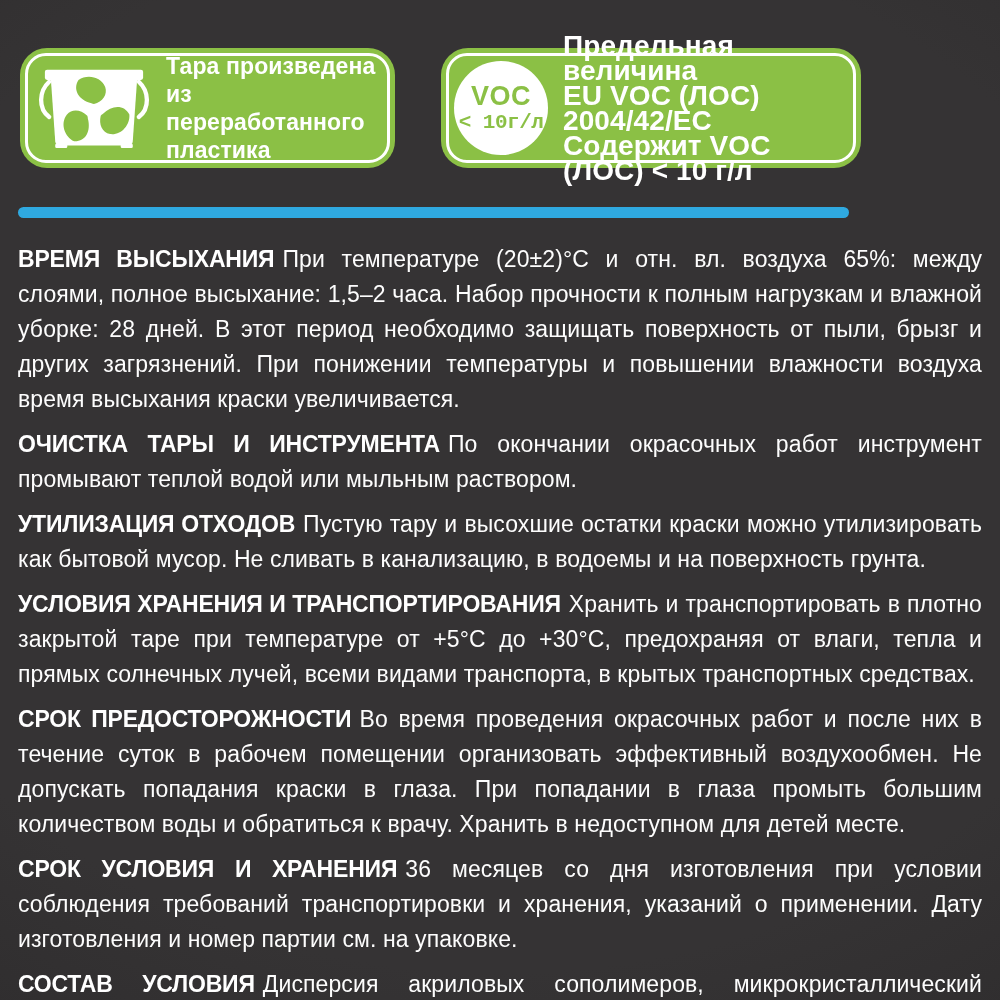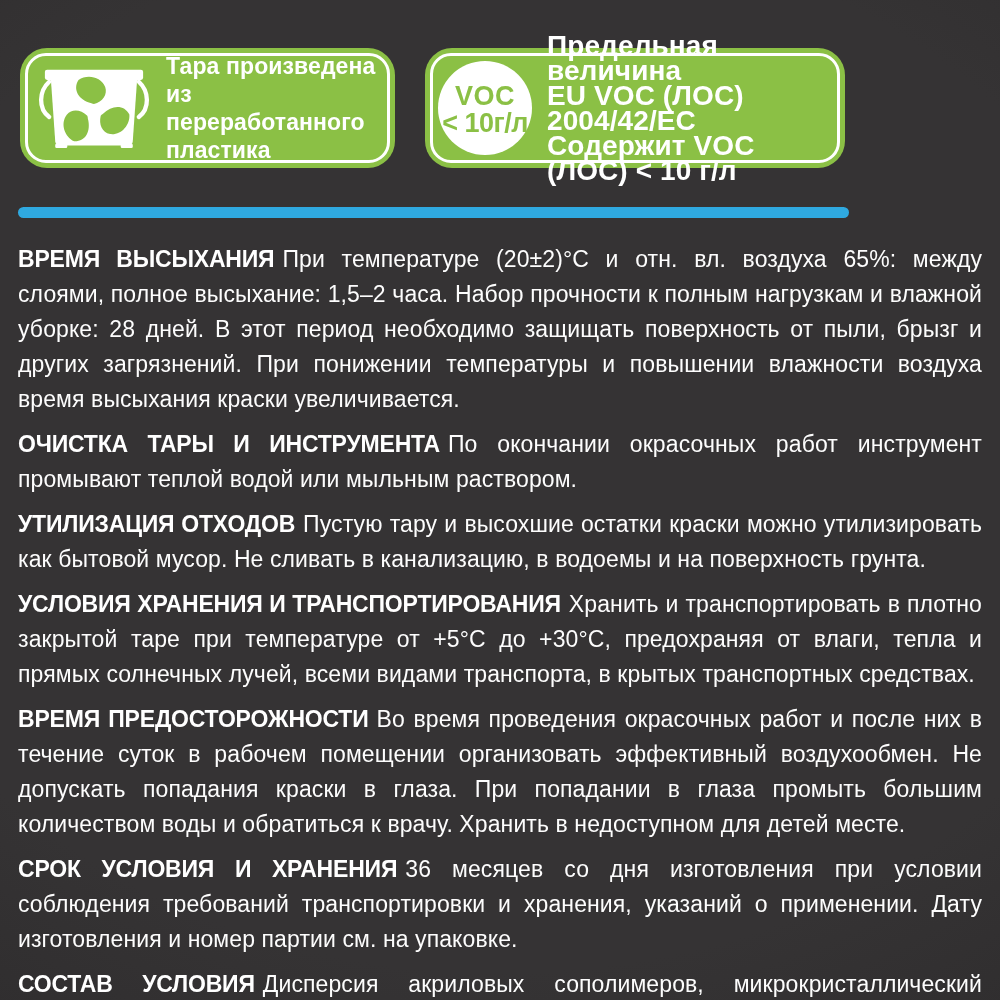--- a/index.html
+++ b/index.html
@@ -11,21 +11,21 @@
     margin: 0 auto;
     overflow: hidden;
     background: radial-gradient(120% 95% at 50% 45%, #353334 55%, #282627 100%);
     font-family: "Liberation Sans", "DejaVu Sans", sans-serif;
     color: #ffffff;
   }
 
   
   .badges {
     display: flex;
-    gap: 30px;
+    gap: 46px;
     margin: 48px 20px 0 20px;
   }
   .badge {
     position: relative;
     height: 120px;
     background: #8bc045;
     border-radius: 27px;
     display: flex;
     align-items: center;
   }
@@ -53,21 +53,21 @@
   .voc-circle {
     flex: 0 0 auto;
     width: 94px; height: 94px;
     background: #ffffff;
     border-radius: 50%;
     display: flex; flex-direction: column;
     align-items: center; justify-content: center;
     color: #8bc045;
   }
   .voc-title { font-weight: bold; font-size: 27px; line-height: 30px; letter-spacing: 0.5px; }
-  .voc-sub   { font-weight: bold; font-size: 27px; line-height: 24px; letter-spacing: -0.5px; }
+  .voc-sub   { font-weight: bold; font-size: 21px; line-height: 24px; letter-spacing: -0.5px; font-family: Liberation Mono, monospace; }
 
   
   .divider {
     width: 831px;
     height: 11px;
     border-radius: 6px;
     background: #2fa9e0;
     margin: 39px 0 0 18px;
   }
 
@@ -158,21 +158,21 @@
 
     <p class="section">
       <span class="h">УТИЛИЗАЦИЯ ОТХОДОВ</span><span>Пустую тару и высохшие остатки краски можно утилизиро­вать как бытовой мусор. Не сливать в канализацию, в водоемы и на поверхность грунта.</span>
     </p>
 
     <p class="section">
       <span class="h">УСЛОВИЯ ХРАНЕНИЯ И ТРАНСПОРТИРОВАНИЯ</span><span>Хранить и транспортировать в плотно закрытой таре при температуре от +5°С до +30°С, предохраняя от влаги, тепла и прямых солнечных лучей, всеми видами транспорта, в крытых транс­портных средствах.</span>
     </p>
 
     <p class="section">
-      <span class="h">ВРЕМЯ ПРЕДОСТОРОЖНОСТИ</span><span>Во время проведения окрасочных работ и после них в течение суток в рабочем помещении организовать эффективный воздухообмен. Не допускать попадания краски в глаза. При попадании в глаза промыть большим количеством воды и обратиться к врачу. Хранить в недоступном для детей месте.</span>
+      <span class="h">СРОК ПРЕДОСТОРОЖНОСТИ</span><span>Во время проведения окрасочных работ и после них в течение суток в рабочем помещении организовать эффективный воздухообмен. Не допускать попадания краски в глаза. При попадании в глаза промыть большим количеством воды и обратиться к врачу. Хранить в недоступном для детей месте.</span>
     </p>
 
     <p class="section">
       <span class="h">СРОК УСЛОВИЯ И ХРАНЕНИЯ</span><span>36 месяцев со дня изготовления при условии соблюдения требований транспортировки и хранения, указаний о примене­нии. Дату изготовления и номер партии см. на упаковке.</span>
     </p>
 
     <p class="section">
       <span class="h">СОСТАВ УСЛОВИЯ</span><span>Дисперсия акриловых сополимеров, микрокристаллический мраморный наполнитель, диоксид титана, вода, добавки.</span>
     </p>
 

